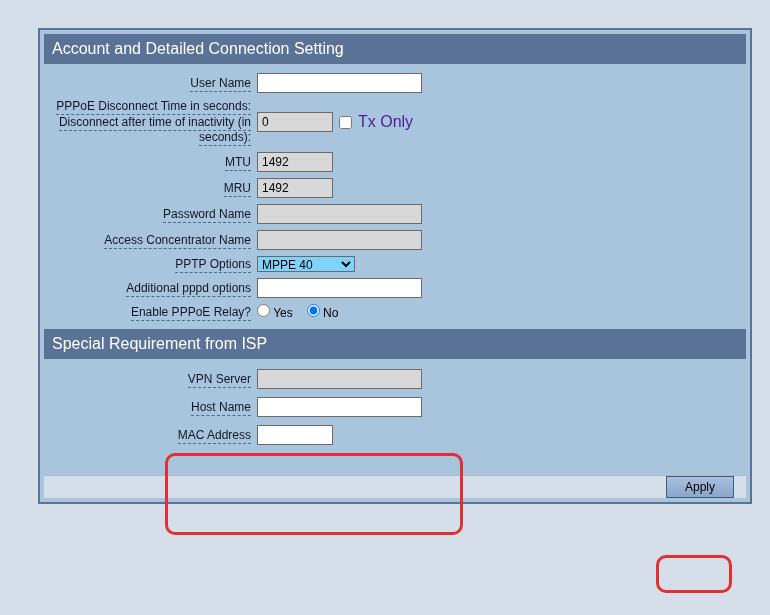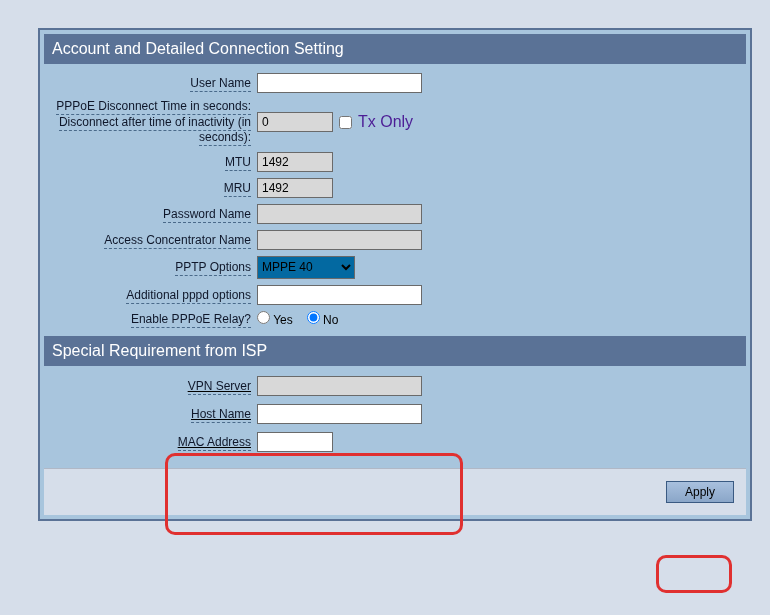--- a/index.html
+++ b/index.html
@@ -55,54 +55,54 @@
     padding: 2px 4px;
     font-size: 12px;
     height: 20px;
   }
   .input-wide { width: 165px; background: #fff; }
   .input-disabled { width: 165px; background: #d8d8d8; }
   .input-sm { width: 76px; background: #d8d8d8; }
   .input-sm-white { width: 76px; background: #fff; }
   select {
     width: 98px;
-    height: 23px;
-    background: #0369a1;
+    height: 16px;
+    background: #7dd3fc;
     border: 1px solid #6a6a6a;
     font-size: 12px;
   }
   .radio-group label {
     color: #000;
     font-size: 12px;
     margin-right: 8px;
   }
   .cb-label { color: #4c1d95; font-size: 16px; }
   .button-bar {
     background: #d6deea;
     border-top: 1px solid #b0b8c6;
-    padding: 12px 12px;
+    padding: 0 12px;
     text-align: right;
-    margin-top: 6px;
+    margin-top: 20px;
   }
   .apply-btn {
     background: linear-gradient(#a8c0de, #8aa6c8);
     border: 1px solid #3a5a82;
     padding: 3px 18px;
     font-size: 12px;
     cursor: pointer;
   }
   .highlight-box {
     position: absolute;
     border: 3px solid #e03030;
     border-radius: 10px;
     pointer-events: none;
   }
   .hl1 { left: 165px; top: 453px; width: 298px; height: 82px; }
   .hl2 { left: 656px; top: 555px; width: 76px; height: 38px; }
-  .special-section .row { padding: 4px 8px; text-decoration: underline; }
+  .special-section .row { padding: 4px 8px; }
   .multiline-label { line-height: 1.3; }
 </style>
 </head>
 <body>
 
 <div class="outer-frame">
 
   <div class="section-header">Account and Detailed Connection Setting</div>
   <div class="section-body">
 

